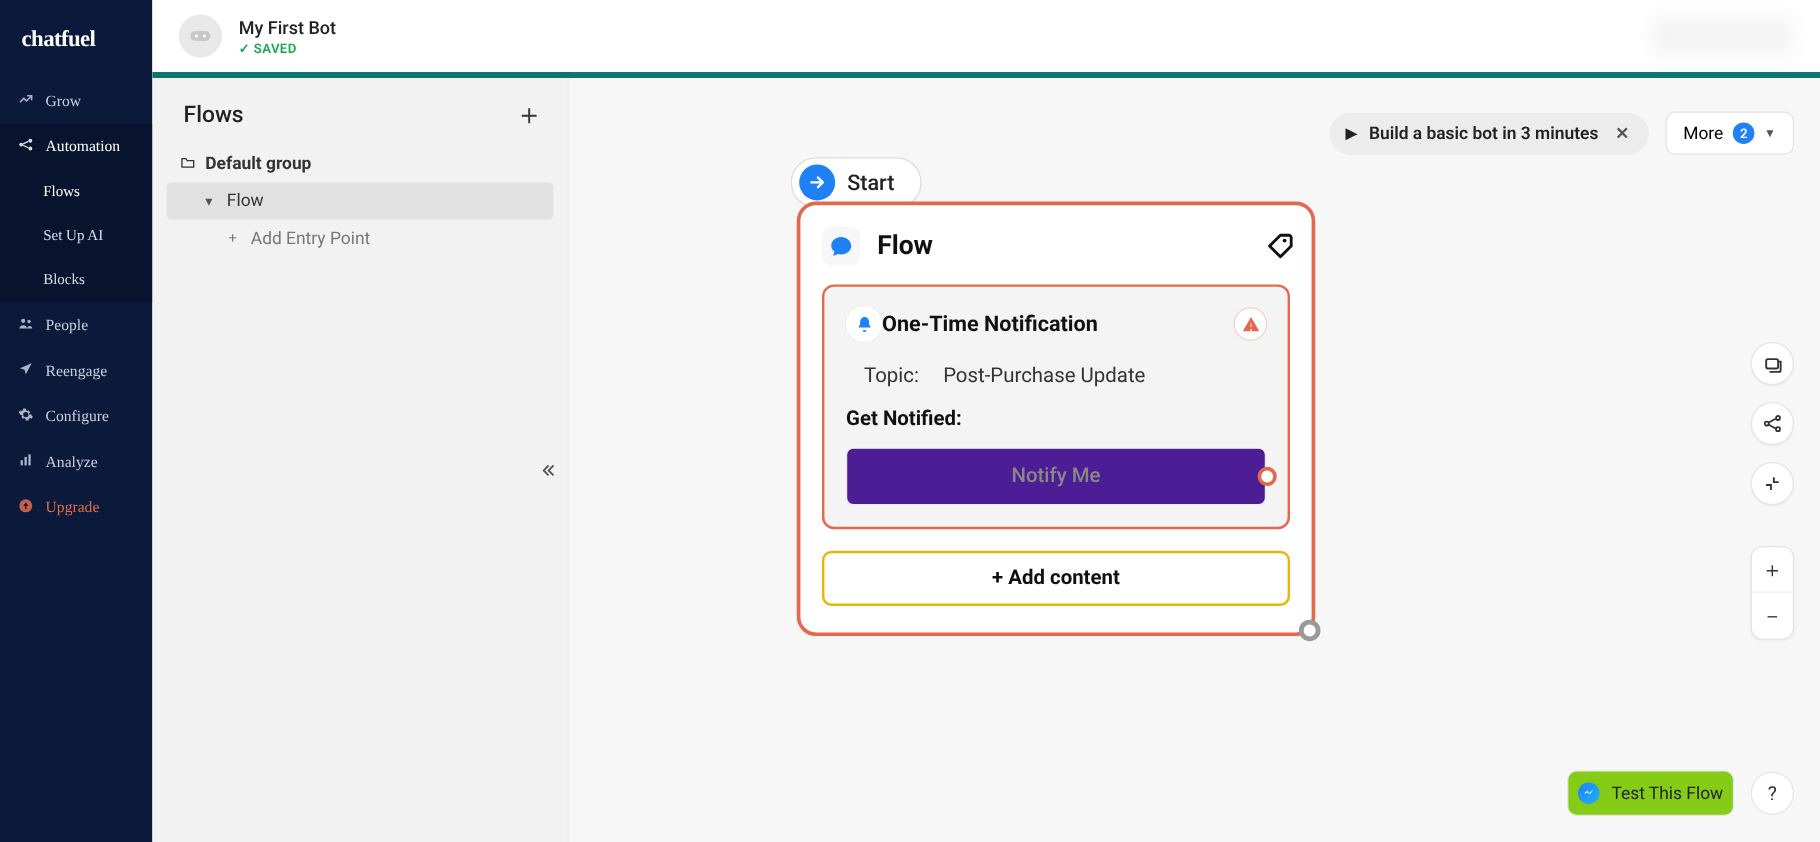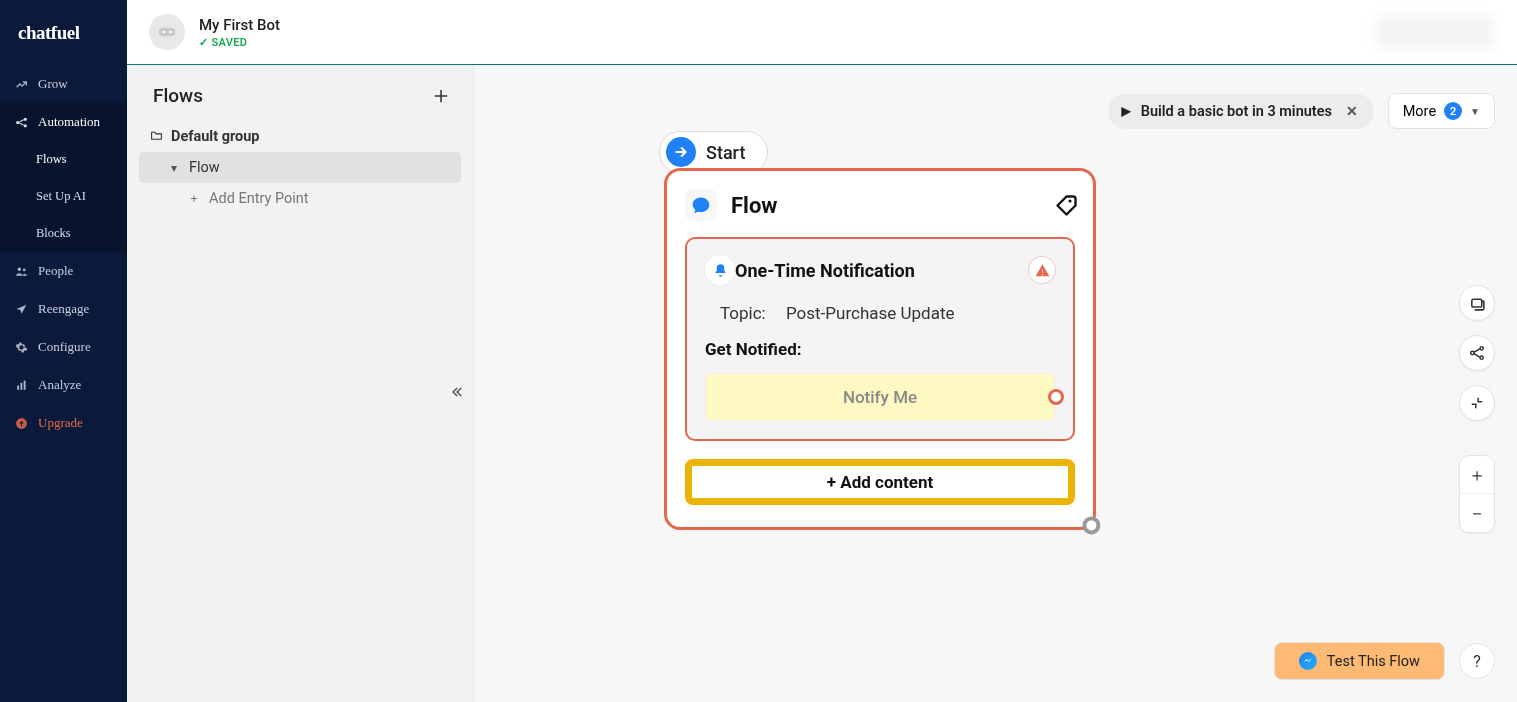--- a/index.html
+++ b/index.html
@@ -11,34 +11,34 @@
     position: absolute; left:0; top:0; bottom:0; width:127px;
     background:#0b1a3a; color:#c8cfdf; display:flex; flex-direction:column;
     font-size:13px;
     font-family:Liberation Serif, serif;
   }
   .sidebar .logo {
     height:65px; display:flex; align-items:center; padding-left:18px;
     color:#fff; font-weight:700; font-size:19px; letter-spacing:-0.5px;
   }
   .sidebar .nav-item {
-    display:flex; align-items:center; gap:10px; padding:11px 14px;
+    display:flex; gap:10px; padding:11px 14px;
     cursor:pointer; color:#c8cfdf;
   }
   .sidebar .nav-item.sub { padding-left:36px; font-size:12.5px; color:#d7deee;}
   .sidebar .nav-section-active { background:#08142d; }
   .sidebar .nav-item.active { color:#fff; }
   .sidebar .nav-item .ic { width:14px; display:inline-flex; justify-content:center; font-size:12px; opacity:.85;}
   .sidebar .nav-item.upgrade { color:#e66a4a; }
   .sidebar .nav-item.upgrade .ic { color:#e66a4a; }
 
   
   .topbar {
     position:absolute; left:127px; right:0; top:0; height:65px;
-    background:#fff; border-bottom:1px solid #0f766e;
+    background:#fff; border-bottom:5px solid #0f766e;
     display:flex; align-items:center; padding:0 22px; gap:14px;
   }
   .bot-avatar { width:36px; height:36px; border-radius:50%; background:#e8e8e8; display:flex; align-items:center; justify-content:center; color:#bbb; font-size:16px;}
   .bot-meta { display:flex; flex-direction:column; gap:2px; }
   .bot-title { font-size:15px; color:#222; font-weight:500;}
   .bot-saved { font-size:11px; color:#1aa851; font-weight:600; display:flex; align-items:center; gap:3px; letter-spacing:.3px;}
   .topbar .spacer { flex:1; }
   .user-blur { width:120px; height:34px; border-radius:6px; background:#eee; filter:blur(6px); opacity:.6;}
 
   
@@ -105,31 +105,31 @@
     padding:16px 18px 18px;
   }
   .notif-header { display:flex; align-items:center; margin-bottom:18px;}
   .bell-badge { width:30px; height:30px; border-radius:50%; background:#fff; display:flex; align-items:center; justify-content:center; color:#2081f7; font-size:15px; box-shadow:0 0 0 1px #eee;}
   .notif-title { font-size:18px; font-weight:700; color:#111; flex:1;}
   .warn-badge { width:26px; height:26px; border-radius:50%; background:#fff; display:flex; align-items:center; justify-content:center; color:#e4684d; font-size:15px; box-shadow:0 0 0 1px #f0d0c8;}
   .topic-row { font-size:17px; color:#333; margin-bottom:16px;margin-left:15px;}
   .topic-row .lbl { margin-right:16px; }
   .get-notified { font-size:17px; font-weight:700; color:#111; margin-bottom:14px;}
   .notify-btn {
-    background:#fef9c3; border:1px solid #eee; border-radius:6px; height:48px;
+    background:#4c1d95; border:1px solid #eee; border-radius:6px; height:48px;
     display:flex; align-items:center; justify-content:center; position:relative;
     font-size:17px; color:#888; font-weight:500; cursor:pointer;
   }
   .notify-btn .port {
     position:absolute; right:-2px; top:50%; transform:translate(50%,-50%);
     width:16px; height:16px; border-radius:50%; border:3px solid #e4684d; background:#fff;
   }
 
   .add-content {
-    margin-top:18px; height:46px; border:7px solid #eab308; border-radius:8px; background:#fff;
+    margin-top:18px; height:46px; border:2px solid #eab308; border-radius:8px; background:#fff;
     display:flex; align-items:center; justify-content:center; font-size:17px; font-weight:700; color:#111; cursor:pointer;
   }
   .card-port {
     position:absolute; right:-2px; bottom:-2px; transform:translate(30%,30%);
     width:18px; height:18px; border-radius:50%; border:4px solid #9a9a9a; background:#fff;
   }
 
   
   .rail {
     position:absolute; right:22px; top:220px; display:flex; flex-direction:column; gap:14px; align-items:center;
@@ -137,21 +137,21 @@
   .rail-btn { width:36px; height:36px; border-radius:50%; background:#fff; border:1px solid #e4e4e4; display:flex; align-items:center; justify-content:center; font-size:15px; color:#333; cursor:pointer; box-shadow:0 1px 2px rgba(0,0,0,.05);}
   .zoom-group { margin-top:20px; width:36px; border:1px solid #e4e4e4; border-radius:10px; background:#fff; overflow:hidden; box-shadow:0 1px 2px rgba(0,0,0,.05);}
   .zoom-btn { height:38px; display:flex; align-items:center; justify-content:center; font-size:18px; color:#333; cursor:pointer;}
   .zoom-btn.plus { border-bottom:1px solid #eee;}
 
   
   .bottom-actions {
     position:absolute; right:22px; bottom:22px; display:flex; gap:14px; align-items:center;
   }
   .test-flow {
-    background:#fdba74; border:1px solid #e4e4e4; border-radius:8px; padding:9px 24px;
+    background:#84cc16; border:1px solid #e4e4e4; border-radius:8px; padding:9px 8px;
     display:flex; align-items:center; gap:10px; font-size:14.5px; color:#222; cursor:pointer;
   }
   .msgr { width:18px; height:18px; border-radius:50%; background:linear-gradient(135deg,#2081f7,#20b1f7); position:relative;}
   .msgr::after{content:""; position:absolute; inset:4px; background:#fff; clip-path:polygon(10% 55%,40% 30%,55% 50%,90% 20%,60% 60%,45% 45%); }
   .help-btn { width:36px; height:36px; border-radius:50%; background:#fff; border:1px solid #e4e4e4; display:flex; align-items:center; justify-content:center; font-size:16px; color:#333; cursor:pointer;}
 </style>
 </head>
 <body>
 
 <nav class="sidebar">

